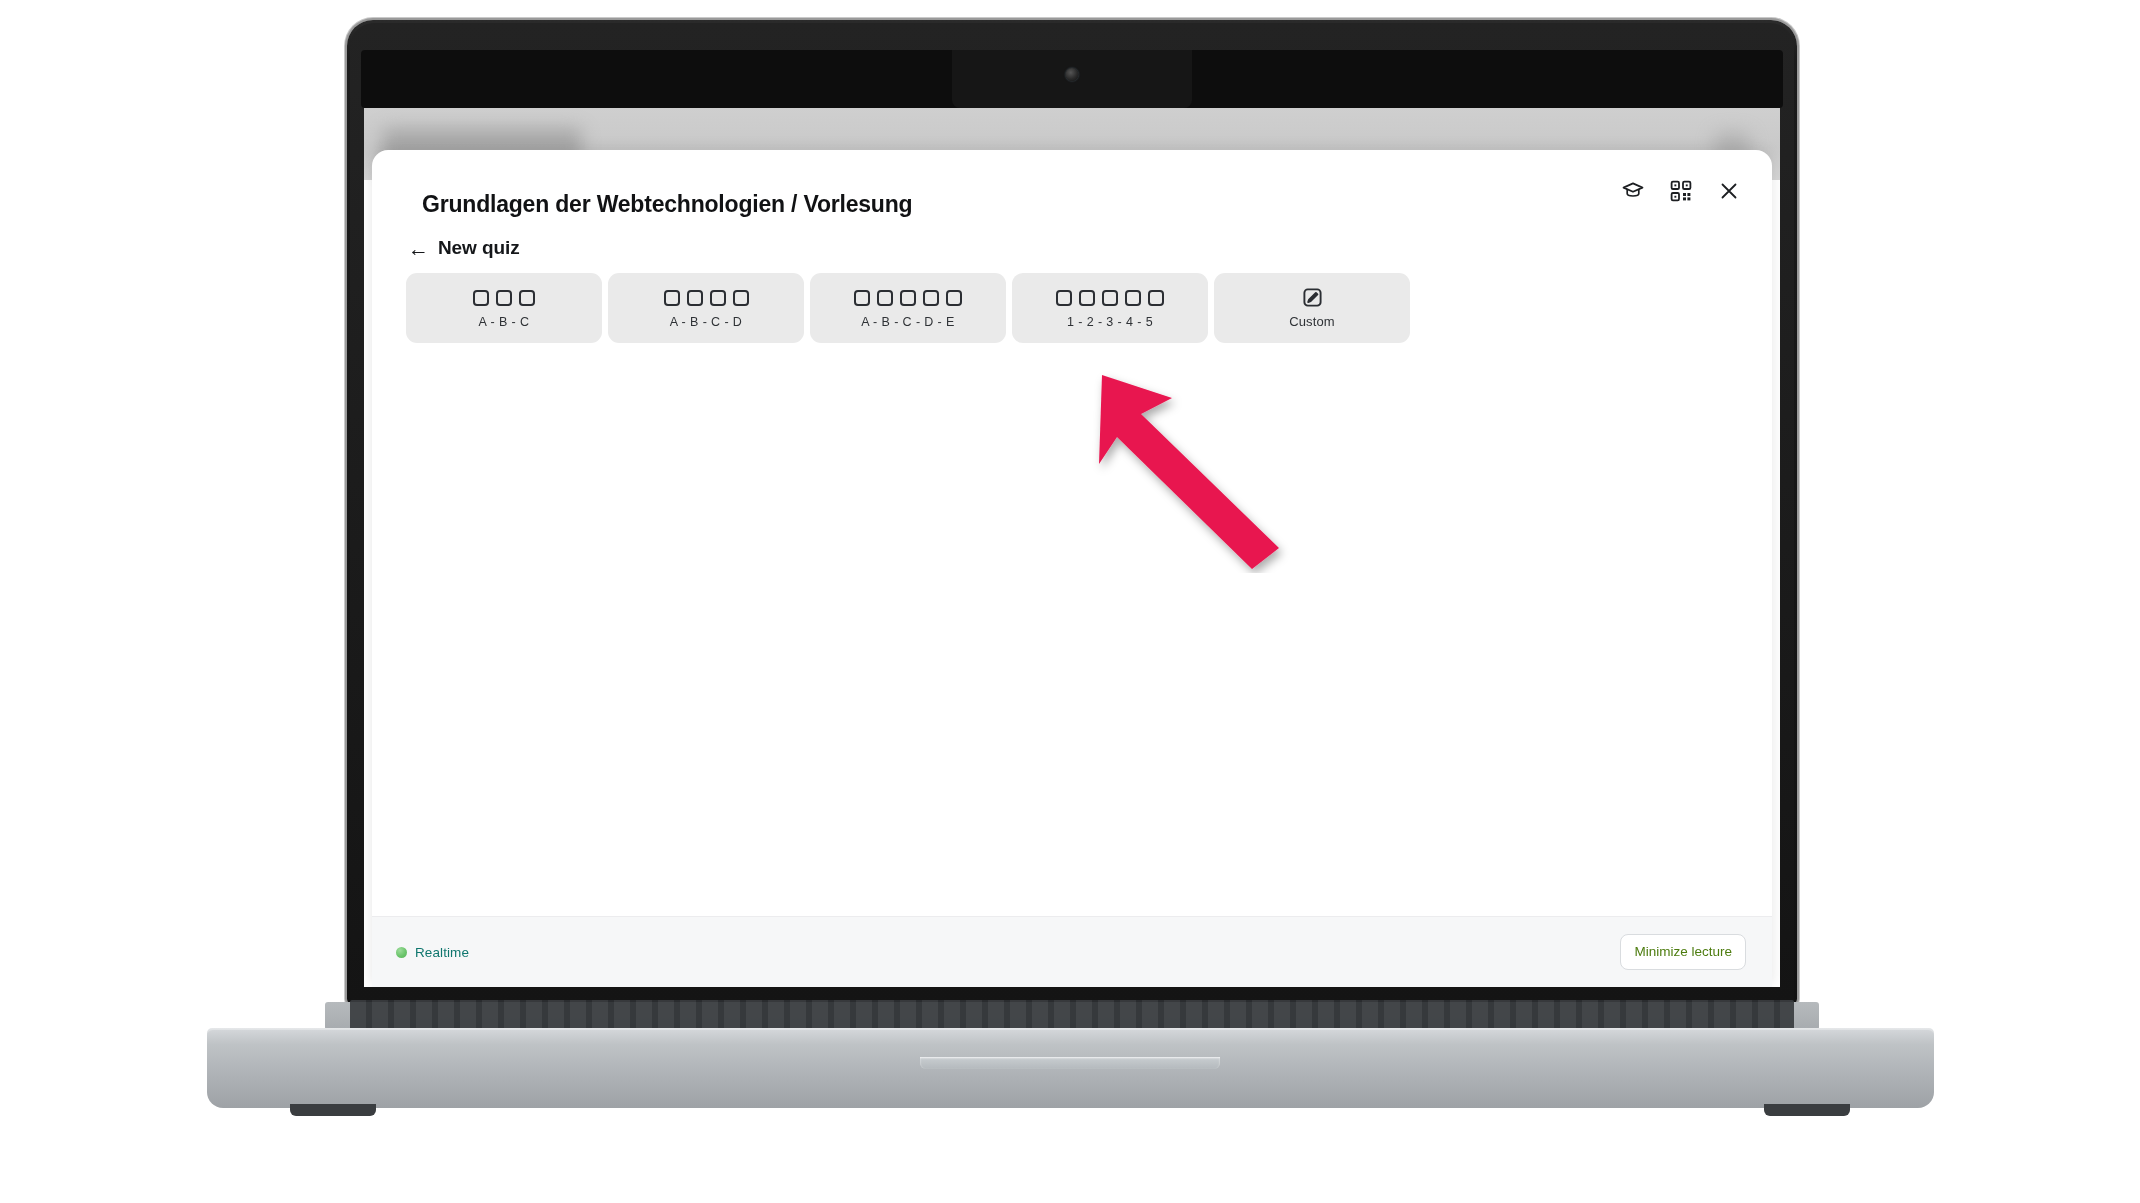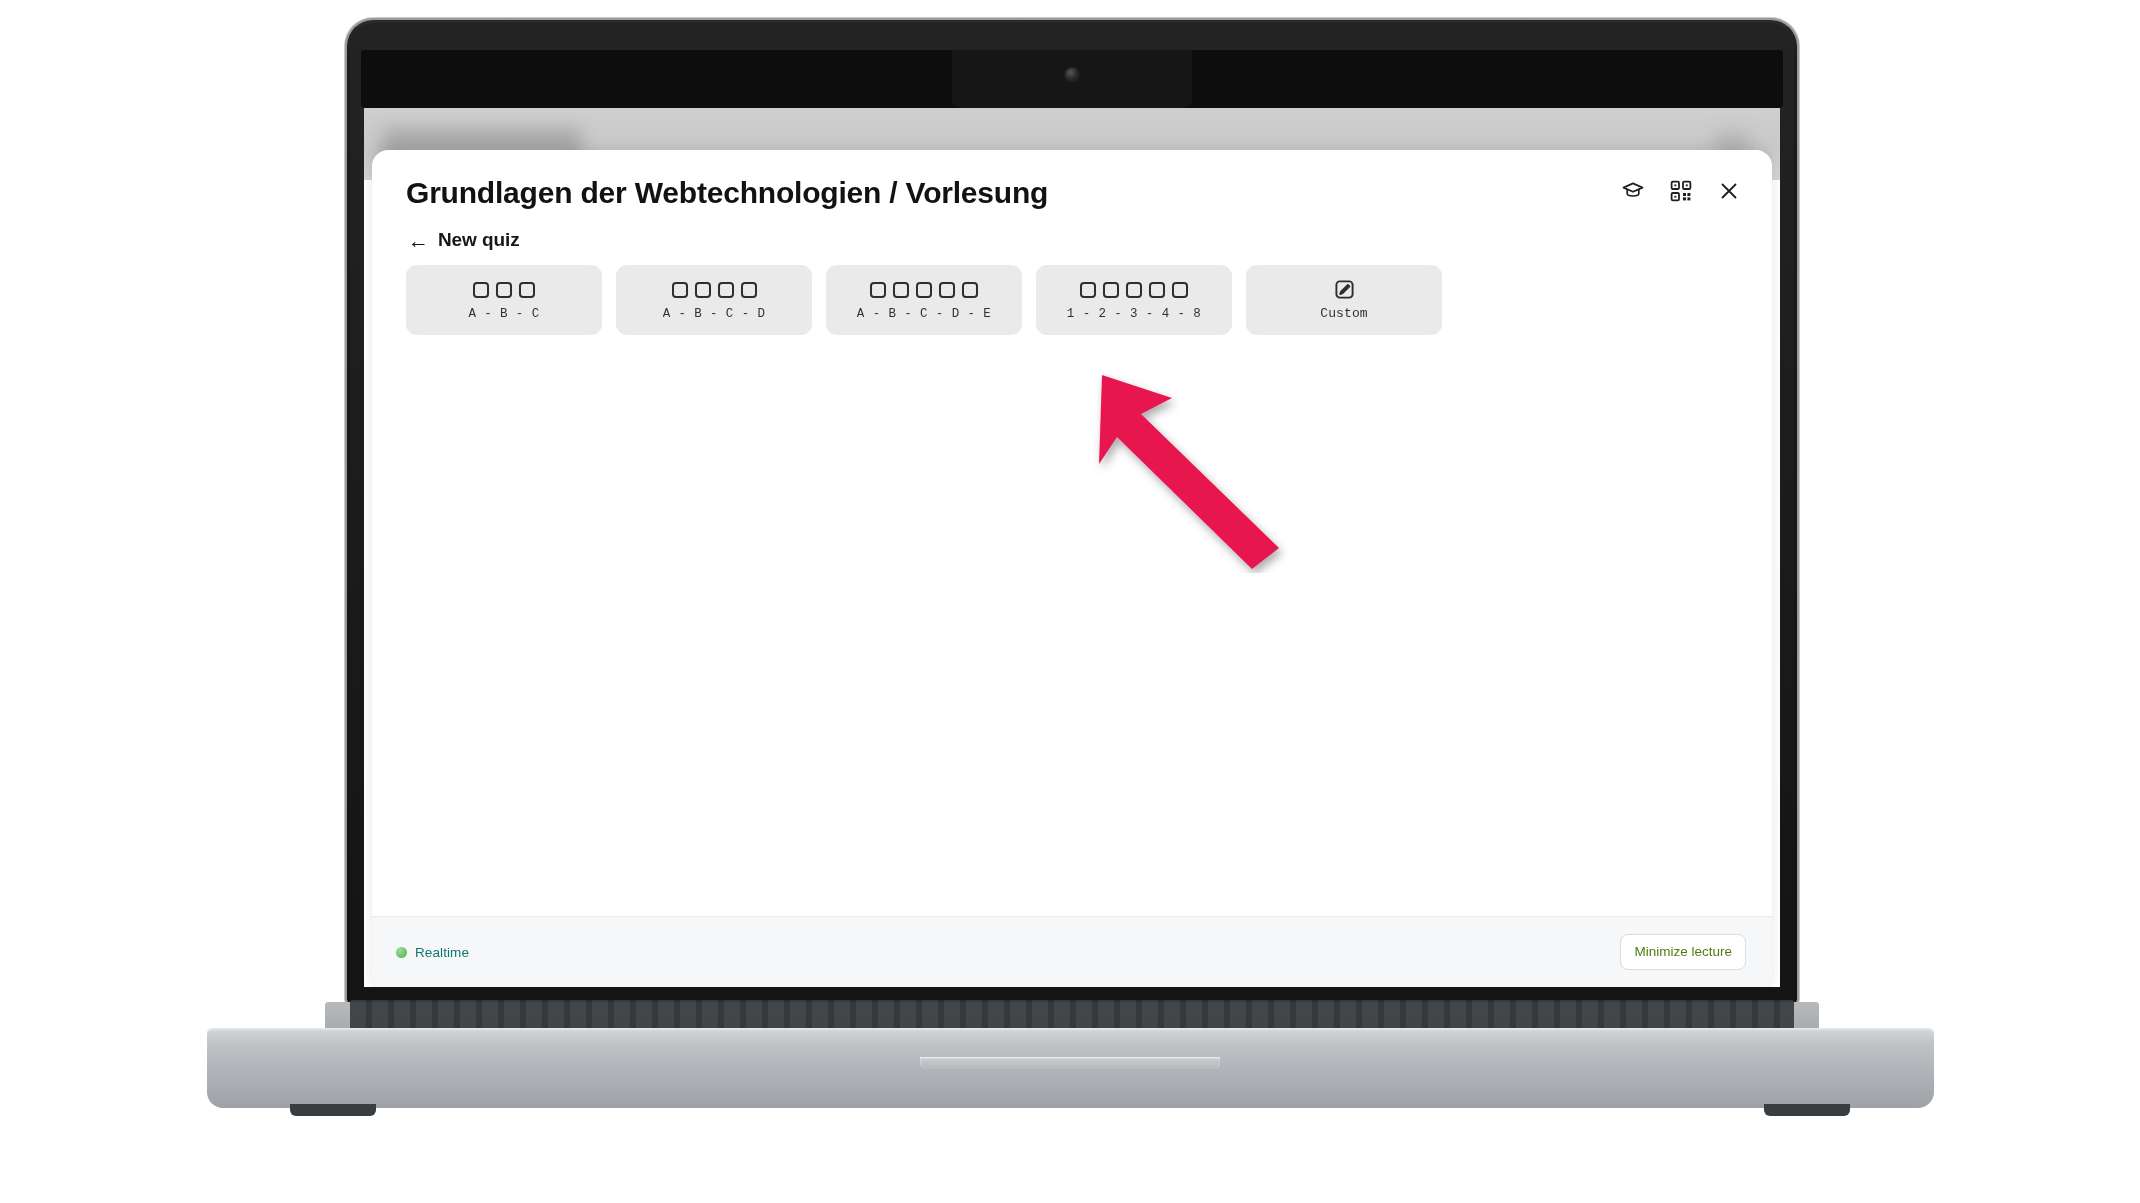--- a/index.html
+++ b/index.html
@@ -119,26 +119,26 @@
     flex-direction: column;
     overflow: hidden;
   }
 
   .modal-header {
     position: relative;
     padding: 26px 34px 0 34px;
     flex: 0 0 auto;
   }
   .modal-title {
-    font-size: 30px;
+    font-size: 23px;
     font-weight: 700;
     color: #111214;
     letter-spacing: -0.2px;
     line-height: 1.1;
-    margin: 0;
+    margin: 16px;
   }
   .header-actions {
     position: absolute;
     top: 28px;
     right: 30px;
     display: flex;
     align-items: center;
     gap: 22px;
   }
   .hdr-icon {
@@ -174,23 +174,22 @@
   }
 
   
   .modal-body {
     flex: 1 1 auto;
     padding: 14px 34px 0 34px;
     overflow: hidden;
   }
   .card-row {
     display: flex;
-    gap: 14px;
+    gap: 6px;
     flex-wrap: nowrap;
-    font-family: Liberation Mono, monospace;
   }
   .qcard {
     background: #eaeaea;
     border-radius: 11px;
     width: 196px;
     height: 70px;
     display: flex;
     flex-direction: column;
     align-items: center;
     justify-content: center;
@@ -420,21 +419,21 @@
                 <div class="qcard-label">A - B - C - D - E</div>
               </div>
               <div class="qcard">
                 <div class="qcard-glyphs">
                   <span class="sq"></span>
                   <span class="sq"></span>
                   <span class="sq"></span>
                   <span class="sq"></span>
                   <span class="sq"></span>
                 </div>
-                <div class="qcard-label">1 - 2 - 3 - 4 - 8</div>
+                <div class="qcard-label">1 - 2 - 3 - 4 - 5</div>
               </div>
               <div class="qcard">
                 <div class="qcard-glyphs">
                   <svg class="glyph-svg" width="19" height="19" viewBox="0 0 19 19" fill="none" stroke="#2b2e33" stroke-width="1.9" stroke-linecap="round" stroke-linejoin="round">
                     <rect x="1.4" y="1.4" width="16.2" height="16.2" rx="3.4"></rect>
                     <path d="M12.9 4.9 6.1 11.7 5.2 14.1 7.6 13.2 14.4 6.4 Z" fill="#2b2e33"></path>
                   </svg>
                 </div>
                 <div class="qcard-label plain">Custom</div>
               </div>

